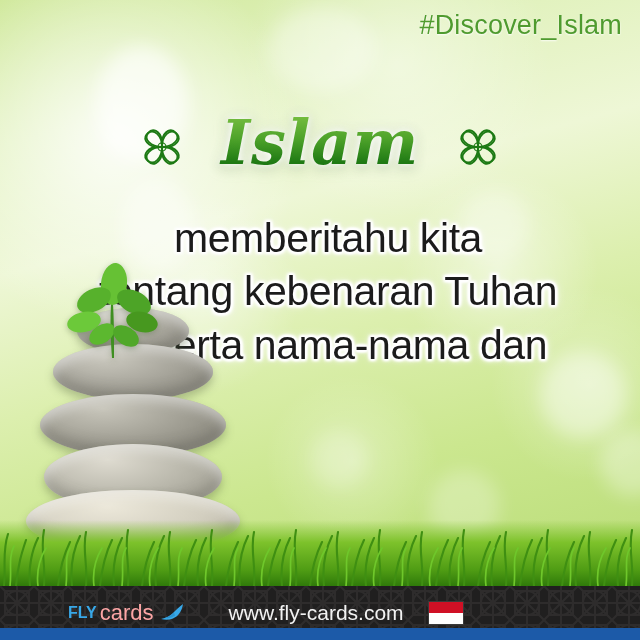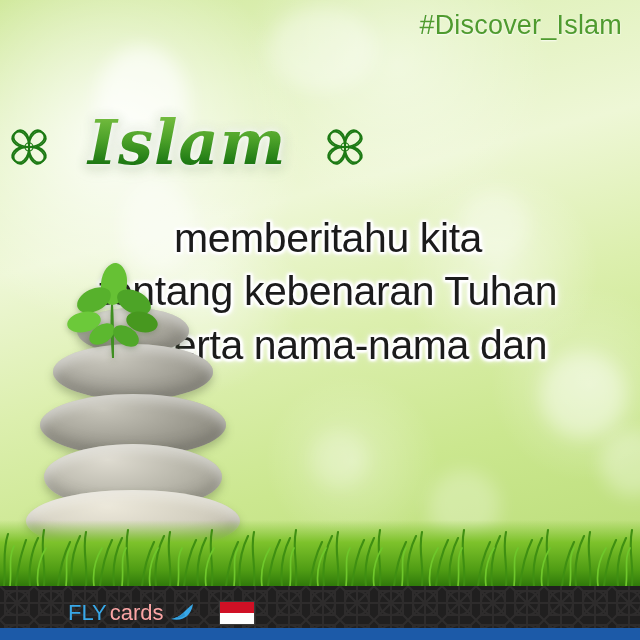--- a/index.html
+++ b/index.html
@@ -30,21 +30,21 @@
   #hashtag {
     position:absolute; top:10px; right:18px;
     font-size:27px; color:#4f9b2f; letter-spacing:0.2px;
     text-shadow:0 1px 2px rgba(255,255,255,0.9);
     white-space:nowrap;
   }
 
   
   #title-row {
     position:absolute; top:112px; left:0; width:640px;
-    display:flex; align-items:center; gap:26px;
+    display:flex; align-items:center; justify-content:center; gap:26px;
   }
   .ornament { width:58px; height:58px; flex:0 0 auto; }
   .ornament svg { display:block; width:58px; height:58px; }
 
   #title-word {
     font-family:"DejaVu Serif", serif;
     font-style:italic; font-weight:700;
     font-size:62px; line-height:1;
     padding:0 4px 8px 4px;
     background:linear-gradient(180deg,#7cc143 0%, #4ea32a 38%, #1f7a14 72%, #166b10 100%);
@@ -105,21 +105,21 @@
     opacity:0.55; pointer-events:none;
   }
   #footer-pattern svg { width:640px; height:42px; display:block; }
   #footer-inner {
     position:relative; z-index:2;
     width:640px; height:42px;
     display:flex; align-items:center; padding:0 14px 0 22px;
   }
   #handle { color:#f2f2f2; font-size:21px; white-space:nowrap; }
   #brand { display:flex; align-items:center; gap:3px; margin-left:46px; white-space:nowrap; }
-  #brand-fly { color:#38a8e8; font-size:22px; }
+  #brand-fly { color:#38a8e8; font-size:16px;font-weight:bold; }
   #brand-cards { color:#fca5a5; font-size:22px; }
   #bird { width:26px; height:20px; margin-left:2px; }
   #bird svg { display:block; width:26px; height:20px; }
   #site { color:#f2f2f2; font-size:21px; margin-left:44px; white-space:nowrap; }
   #flag {
     width:36px; height:24px; margin-left:24px; flex:0 0 auto;
     border:1px solid #3a3a3a; overflow:hidden;
   }
   #flag .flag-red { height:50%; background:#d01025; }
   #flag .flag-white { height:50%; background:#ffffff; }
@@ -298,20 +298,21 @@
         <span id="brand-fly">FLY</span>
         <span id="brand-cards">cards</span>
         <span id="bird">
           <svg viewBox="0 0 52 40">
             <path d="M48 2 C40 8 34 14 28 20 C22 26 14 30 4 32 C12 34 20 34 28 31 C38 27 46 16 48 2Z" fill="#38a8e8"></path>
             <path d="M30 19 C26 24 20 28 12 30 C20 31 27 29 32 25Z" fill="#2b93d0"></path>
           </svg>
         </span>
       </span>
 
+      <span id="site">www.fly-cards.com</span>
 
       <span id="flag">
         <div class="flag-red"></div>
         <div class="flag-white"></div>
       </span>
     </div>
 
     <div id="bottom-bar"></div>
   </div>
 

